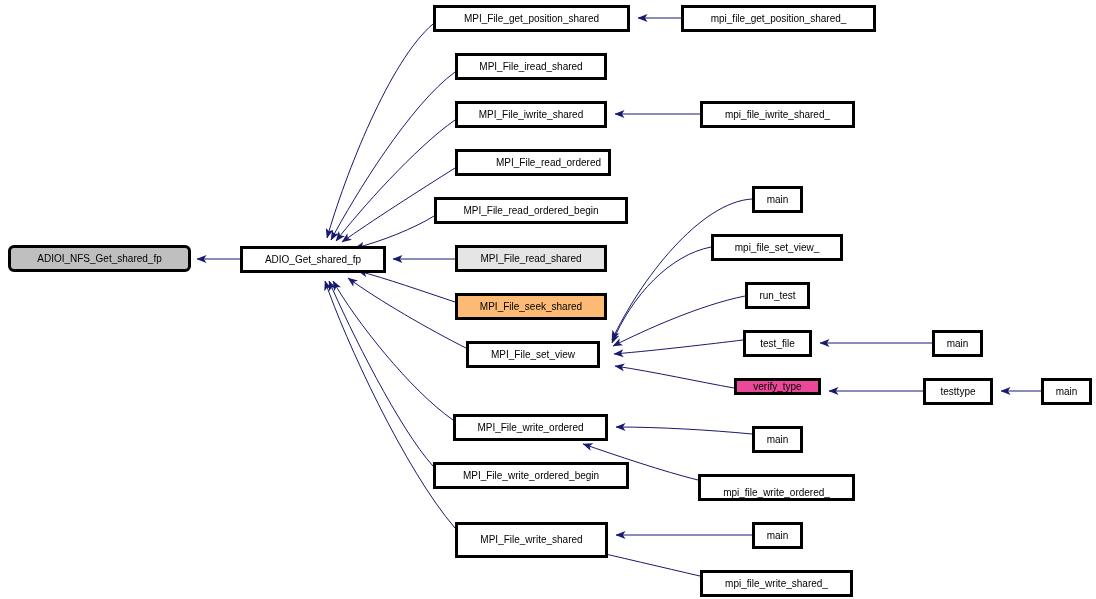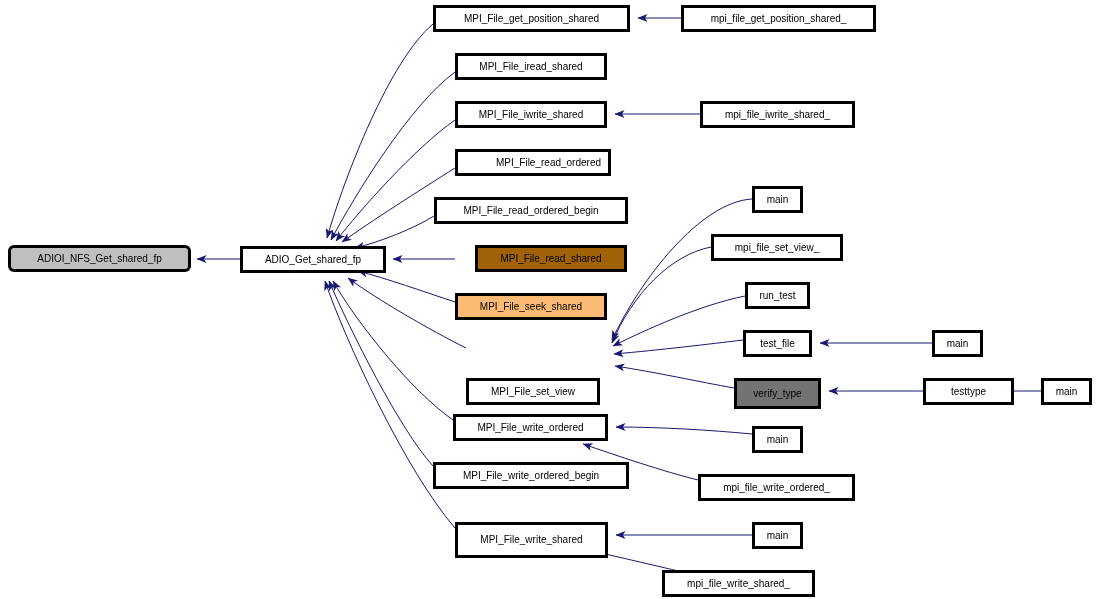--- a/index.html
+++ b/index.html
@@ -77,27 +77,27 @@
       </div>
       <div class="node" style="left: 455px; top: 101px; width: 152px; height: 27px; background: rgb(255, 255, 255); border-color: rgb(0, 0, 0);">
         <span>MPI_File_iwrite_shared</span>
       </div>
       <div class="node" style="left: 455px; top: 149px; width: 156px; height: 27px; background: rgb(255, 255, 255); border-color: rgb(0, 0, 0); padding-left: 31px;">
         <span>MPI_File_read_ordered</span>
       </div>
       <div class="node" style="left: 434px; top: 197px; width: 194px; height: 27px; background: rgb(255, 255, 255); border-color: rgb(0, 0, 0);">
         <span>MPI_File_read_ordered_begin</span>
       </div>
-      <div class="node" style="left: 455px; top: 245px; width: 152px; height: 27px; background: #a16207; border-color: rgb(0, 0, 0); margin-left: 20px;">
+      <div class="node" style="left: 455px; top: 245px; width: 152px; height: 27px; background: #e5e5e5; border-color: rgb(0, 0, 0);">
         <span>MPI_File_read_shared</span>
       </div>
       <div class="node" style="left: 455px; top: 293px; width: 152px; height: 27px; background: #fdba74; border-color: rgb(0, 0, 0);">
         <span>MPI_File_seek_shared</span>
       </div>
-      <div class="node" style="left: 466px; top: 341px; width: 134px; height: 27px; background: rgb(255, 255, 255); border-color: rgb(0, 0, 0); margin-top: 37px;">
+      <div class="node" style="left: 466px; top: 341px; width: 134px; height: 27px; background: rgb(255, 255, 255); border-color: rgb(0, 0, 0);">
         <span>MPI_File_set_view</span>
       </div>
       <div class="node" style="left: 453px; top: 414px; width: 155px; height: 27px; background: rgb(255, 255, 255); border-color: rgb(0, 0, 0);">
         <span>MPI_File_write_ordered</span>
       </div>
       <div class="node" style="left: 433px; top: 462px; width: 196px; height: 27px; background: rgb(255, 255, 255); border-color: rgb(0, 0, 0);">
         <span>MPI_File_write_ordered_begin</span>
       </div>
       <div class="node" style="left: 455px; top: 522px; width: 153px; height: 36px; background: rgb(255, 255, 255); border-color: rgb(0, 0, 0);">
         <span>MPI_File_write_shared</span>
@@ -116,35 +116,35 @@
       </div>
       <div class="node" style="left: 745px; top: 282px; width: 65px; height: 27px; background: rgb(255, 255, 255); border-color: rgb(0, 0, 0);">
         <span>run_test</span>
       </div>
       <div class="node" style="left: 743px; top: 330px; width: 69px; height: 27px; background: rgb(255, 255, 255); border-color: rgb(0, 0, 0);">
         <span>test_file</span>
       </div>
       <div class="node" style="left: 932px; top: 330px; width: 51px; height: 27px; background: rgb(255, 255, 255); border-color: rgb(0, 0, 0);">
         <span>main</span>
       </div>
-      <div class="node" style="left: 734px; top: 378px; width: 87px; height: 31px; background: #737373; border-color: rgb(0, 0, 0);">
+      <div class="node" style="left: 734px; top: 378px; width: 87px; height: 17px; background: #ec4899; border-color: rgb(0, 0, 0);">
         <span>verify_type</span>
       </div>
-      <div class="node" style="left: 923px; top: 378px; width: 91px; height: 27px; background: rgb(255, 255, 255); border-color: rgb(0, 0, 0);">
+      <div class="node" style="left: 923px; top: 378px; width: 70px; height: 27px; background: rgb(255, 255, 255); border-color: rgb(0, 0, 0);">
         <span>testtype</span>
       </div>
       <div class="node" style="left: 1041px; top: 378px; width: 51px; height: 27px; background: rgb(255, 255, 255); border-color: rgb(0, 0, 0);">
         <span>main</span>
       </div>
       <div class="node" style="left: 752px; top: 426px; width: 51px; height: 27px; background: rgb(255, 255, 255); border-color: rgb(0, 0, 0);">
         <span>main</span>
       </div>
-      <div class="node" style="left: 698px; top: 474px; width: 157px; height: 27px; background: rgb(255, 255, 255); border-color: rgb(0, 0, 0);">
+      <div class="node" style="left: 698px; top: 474px; width: 157px; height: 27px; background: rgb(255, 255, 255); border-color: rgb(0, 0, 0); align-items: flex-end;">
         <span>mpi_file_write_ordered_</span>
       </div>
       <div class="node" style="left: 752px; top: 522px; width: 51px; height: 27px; background: rgb(255, 255, 255); border-color: rgb(0, 0, 0);">
         <span>main</span>
       </div>
-      <div class="node" style="left: 662px; top: 570px; width: 153px; height: 27px; background: rgb(255, 255, 255); border-color: rgb(0, 0, 0);">
+      <div class="node" style="left: 700px; top: 570px; width: 153px; height: 27px; background: rgb(255, 255, 255); border-color: rgb(0, 0, 0);">
         <span>mpi_file_write_shared_</span>
       </div>
     </div>
 </div>
 
 </body></html>

